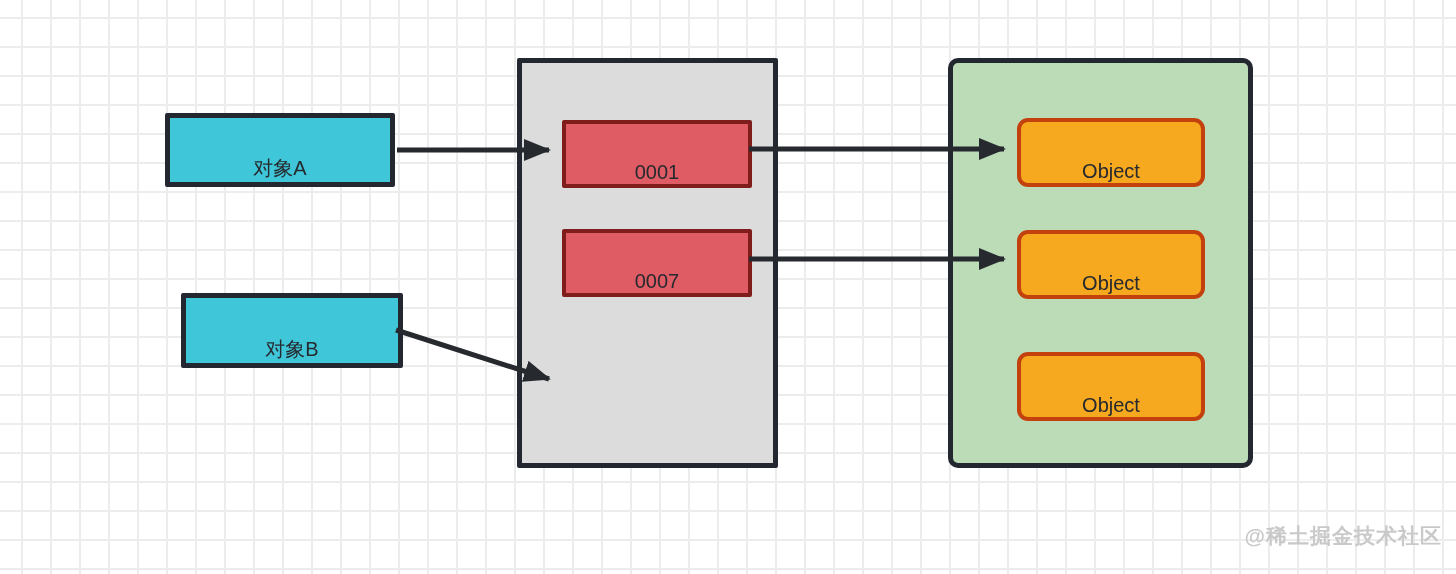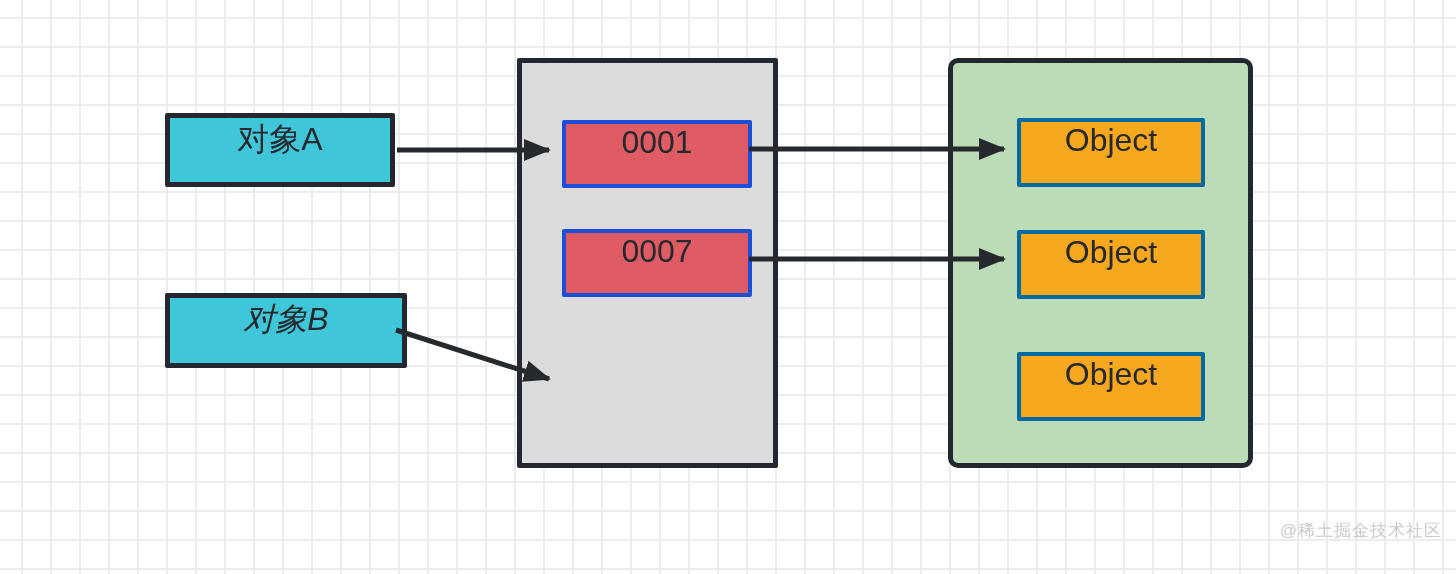--- a/index.html
+++ b/index.html
@@ -20,75 +20,76 @@
   }
   .arrow-layer {
     position: absolute; left: 0; top: 0;
     width: 1456px; height: 574px;
     pointer-events: none;
     z-index: 3;
   }
   .edge { stroke: #26292e; stroke-width: 5; fill: none; }
   .node, .cell {
     position: absolute;
-    display: flex; align-items: flex-start; justify-content: center;
+    display: flex; align-items: flex-end; justify-content: center;
     box-sizing: border-box;
     color: #26292e;
-    font-size: 32px;
+    font-size: 20px;
     z-index: 2;
   }
   .ref-node {
     background: #3fc7d9;
     border: 5px solid #23272f;
     border-radius: 2px;
   }
   .node-a { left: 165px; top: 113px; width: 230px; height: 74px; }
-  .node-b { left: 165px; top: 293px; width: 242px; height: 75px; font-style: italic; }
+  .node-b { left: 181px; top: 293px; width: 222px; height: 75px; }
   .container {
     position: absolute;
     box-sizing: border-box;
     z-index: 1;
   }
   .handle-pool {
     left: 517px; top: 58px; width: 261px; height: 410px;
     background: #dcdcdc;
     border: 5px solid #23272f;
     border-radius: 2px;
   }
   .object-pool {
     left: 948px; top: 58px; width: 305px; height: 410px;
     background: #bcdcb8;
     border: 5px solid #23272f;
     border-radius: 10px;
   }
   .handle-cell {
     background: #e05c64;
-    border: 4px solid #1d4ed8;
+    border: 4px solid #7f1d1d;
     border-radius: 2px;
     left: 40px; width: 190px; height: 68px;
   }
   .handle-1 { top: 57px; }
   .handle-2 { top: 166px; }
   .handle-3 { top: 289px; }
   .object-cell {
     background: #f6a81e;
-    border: 4px solid #0369a1;
-    border-radius: 2px;
+    border: 4px solid #c2410c;
+    border-radius: 11px;
     left: 64px; width: 188px; height: 69px;
   }
   .object-1 { top: 55px; }
   .object-2 { top: 167px; }
   .object-3 { top: 289px; }
   .watermark {
     position: absolute;
-    right: 14px; bottom: 32px;
-    font-size: 17px;
+    right: 14px; bottom: 24px;
+    font-size: 21px;
     color: #c9c9c9;
     z-index: 4;
     letter-spacing: 1px;
+    font-weight: bold;
   }
 </style>
 </head>
 <body>
 
 <div class="canvas">
 
   <svg class="arrow-layer">
     <defs>
       <marker id="arrowhead" markerUnits="userSpaceOnUse" markerWidth="28" markerHeight="24" refX="25" refY="11" orient="auto">

